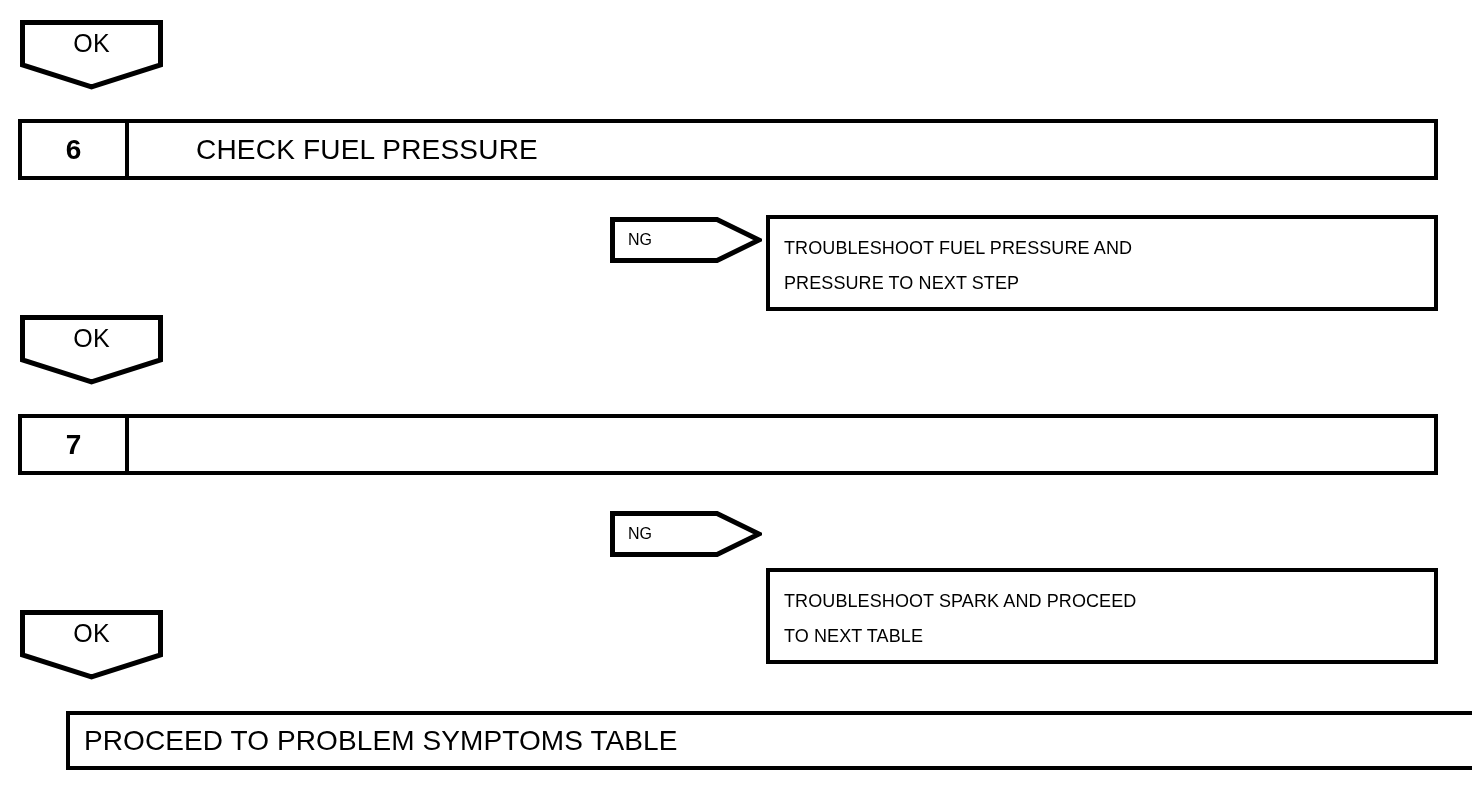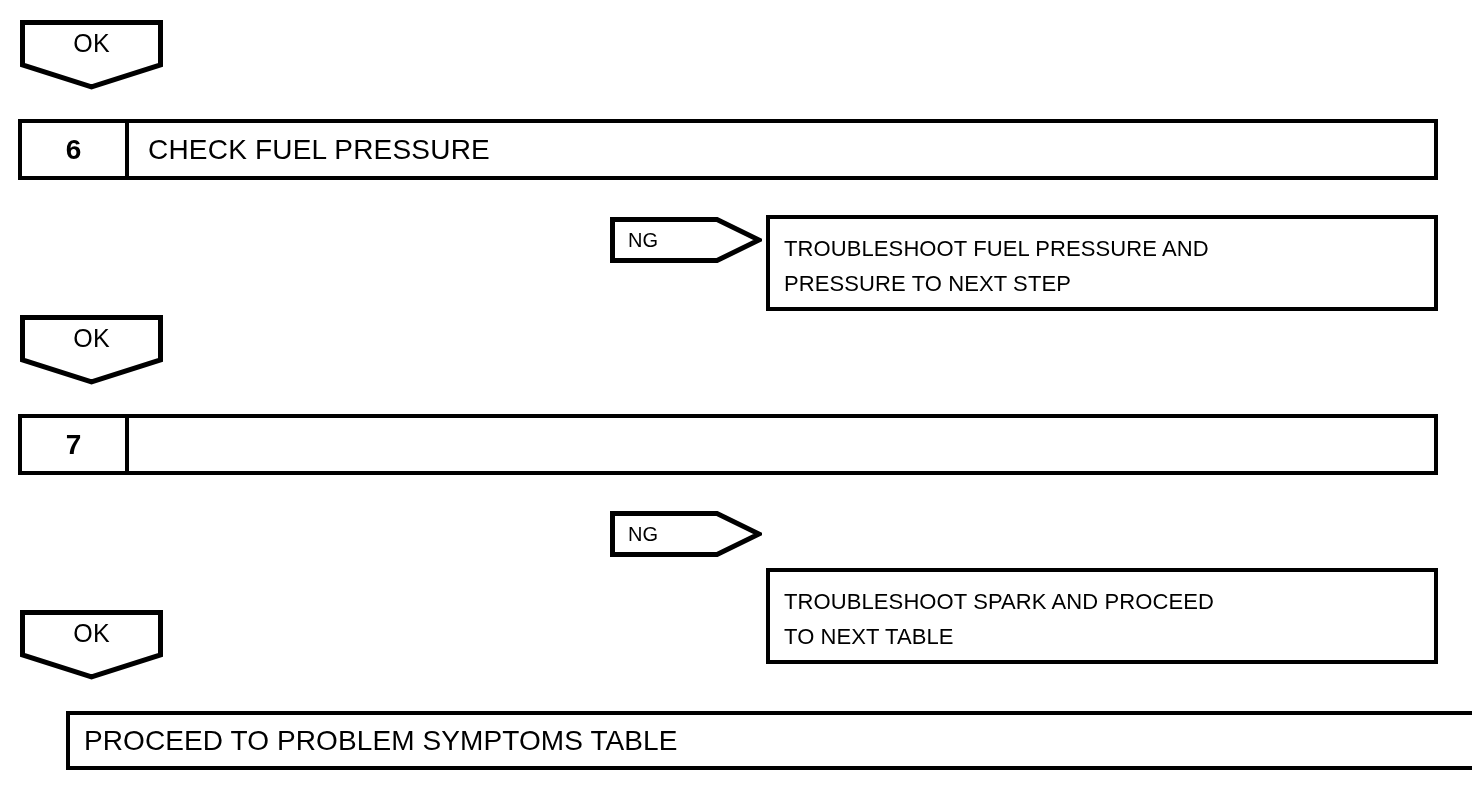--- a/index.html
+++ b/index.html
@@ -54,21 +54,21 @@
   .ng-connector .shape {
     position: absolute;
     left: 0; top: 0;
     width: 152px;
     height: 46px;
   }
   .ng-connector .label {
     position: absolute;
     left: 18px;
     top: 9px;
-    font-size: 20px;
+    font-size: 16px;
     font-weight: 400;
     line-height: 28px;
   }
 
   
   .step-row {
     position: absolute;
     border: 4px solid #000;
     background: #fff;
     box-sizing: border-box;
@@ -87,30 +87,31 @@
     font-weight: bold;
   }
   .step-row .title-cell {
     flex: 1 1 auto;
     display: flex;
     align-items: center;
     padding-left: 19px;
     font-size: 28px;
     font-weight: 400;
     letter-spacing: 0.2px;
+    margin-left: 48px;
   }
 
   
   .action-box {
     position: absolute;
     border: 4px solid #000;
     background: #fff;
     box-sizing: border-box;
     padding: 12px 0 14px 14px;
-    font-size: 22px;
+    font-size: 18px;
     line-height: 35px;
     letter-spacing: 0.1px;
   }
   .action-box.single-line {
     padding: 0 0 0 14px;
     display: flex;
     align-items: center;
     font-size: 28px;
   }
   .action-box .line {

